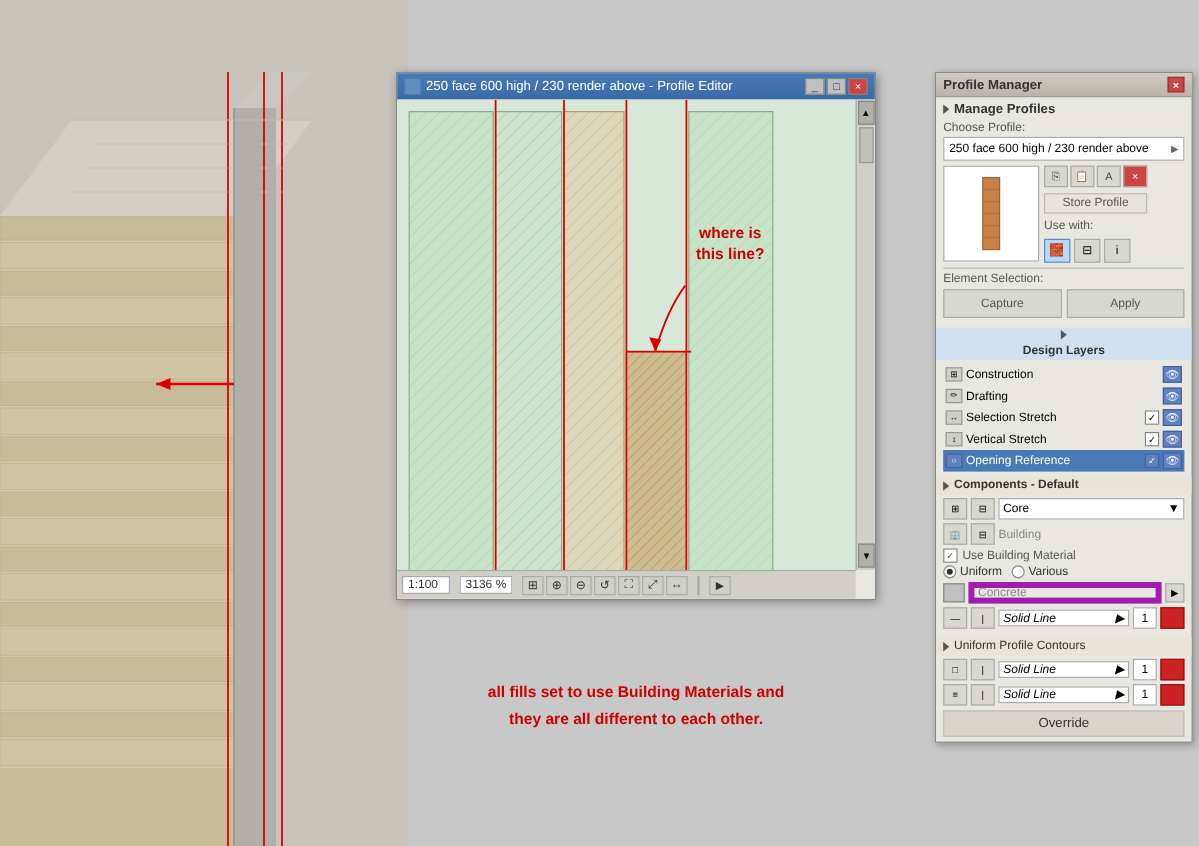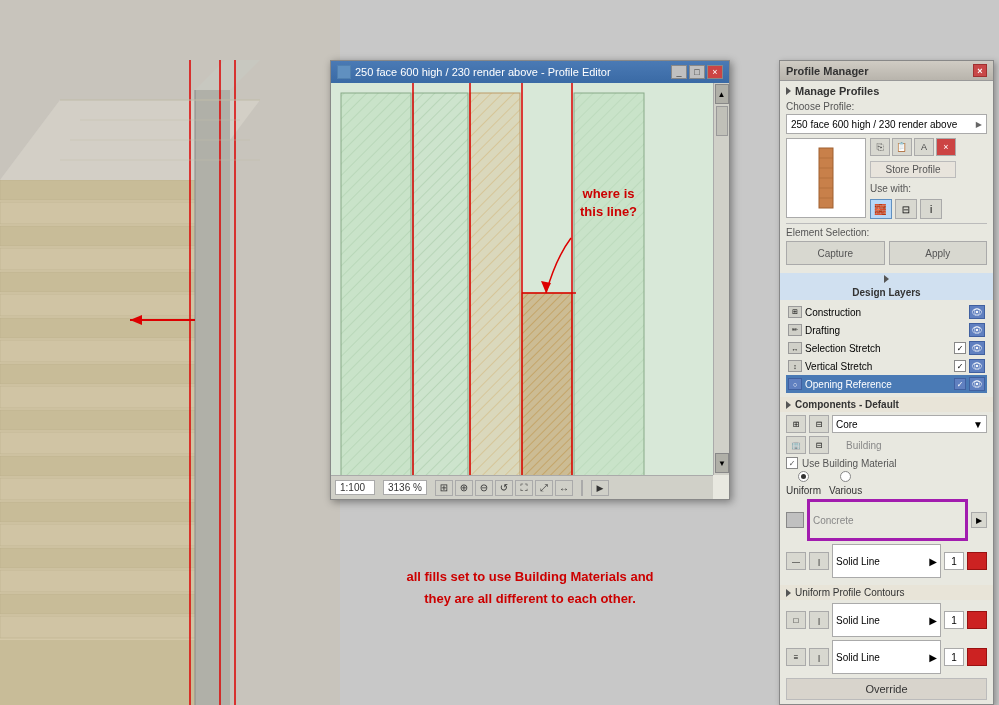--- a/index.html
+++ b/index.html
@@ -481,21 +481,20 @@
       gap: 8px;
       margin-bottom: 3px;
       font-size: 10px;
       color: #333;
     }
 
     .pm-radio-opt {
       display: flex;
       align-items: center;
       gap: 3px;
-      flex-direction: column;
     }
 
     .pm-radio {
       width: 11px;
       height: 11px;
       border-radius: 50%;
       border: 1px solid #888;
       background: white;
       display: flex;
       align-items: center;
@@ -522,22 +521,22 @@
       width: 18px;
       height: 16px;
       background: #c0c0c0;
       border: 1px solid #888;
     }
 
     .pm-material-name {
       flex: 1;
       height: 18px;
       background: #e8e8e0;
-      border: 3px solid #a21caf;
-      padding: 18px 3px;
+      border: 5px solid #a21caf;
+      padding: 4px 3px;
       font-size: 10px;
       color: #888;
       display: flex;
       align-items: center;
     }
 
     .pm-material-btn {
       width: 16px;
       height: 16px;
       background: #d8d8d0;
@@ -561,28 +560,29 @@
       background: #d8d8d0;
       border: 1px solid #aaa;
       display: flex;
       align-items: center;
       justify-content: center;
       font-size: 8px;
     }
 
     .pm-line-dropdown {
       flex: 1;
-      height: 34px;
+      height: 14px;
       background: white;
       border: 1px solid #aaa;
       display: flex;
       align-items: center;
       justify-content: space-between;
       padding: 0 3px;
       font-size: 10px;
+      font-style: italic;
     }
 
     .pm-line-num {
       width: 20px;
       height: 18px;
       background: white;
       border: 1px solid #aaa;
       display: flex;
       align-items: center;
       justify-content: center;
@@ -887,21 +887,21 @@
       <div class="pm-comp-icon">⊟</div>
       <div class="pm-comp-dropdown">
         <span>Core</span>
         <span>▼</span>
       </div>
     </div>
 
     <div class="pm-comp-row">
       <div class="pm-comp-icon">🏢</div>
       <div class="pm-comp-icon">⊟</div>
-      <span style="font-size:10px;color:#888;margin-left:14px;">Building</span>
+      <span style="font-size:10px;color:#888;">Building</span>
     </div>
 
     <div class="pm-checkbox-row">
       <div class="pm-cb">✓</div>
       <span>Use Building Material</span>
     </div>
 
     <div class="pm-radio-row">
       <div class="pm-radio-opt">
         <div class="pm-radio selected"></div>

